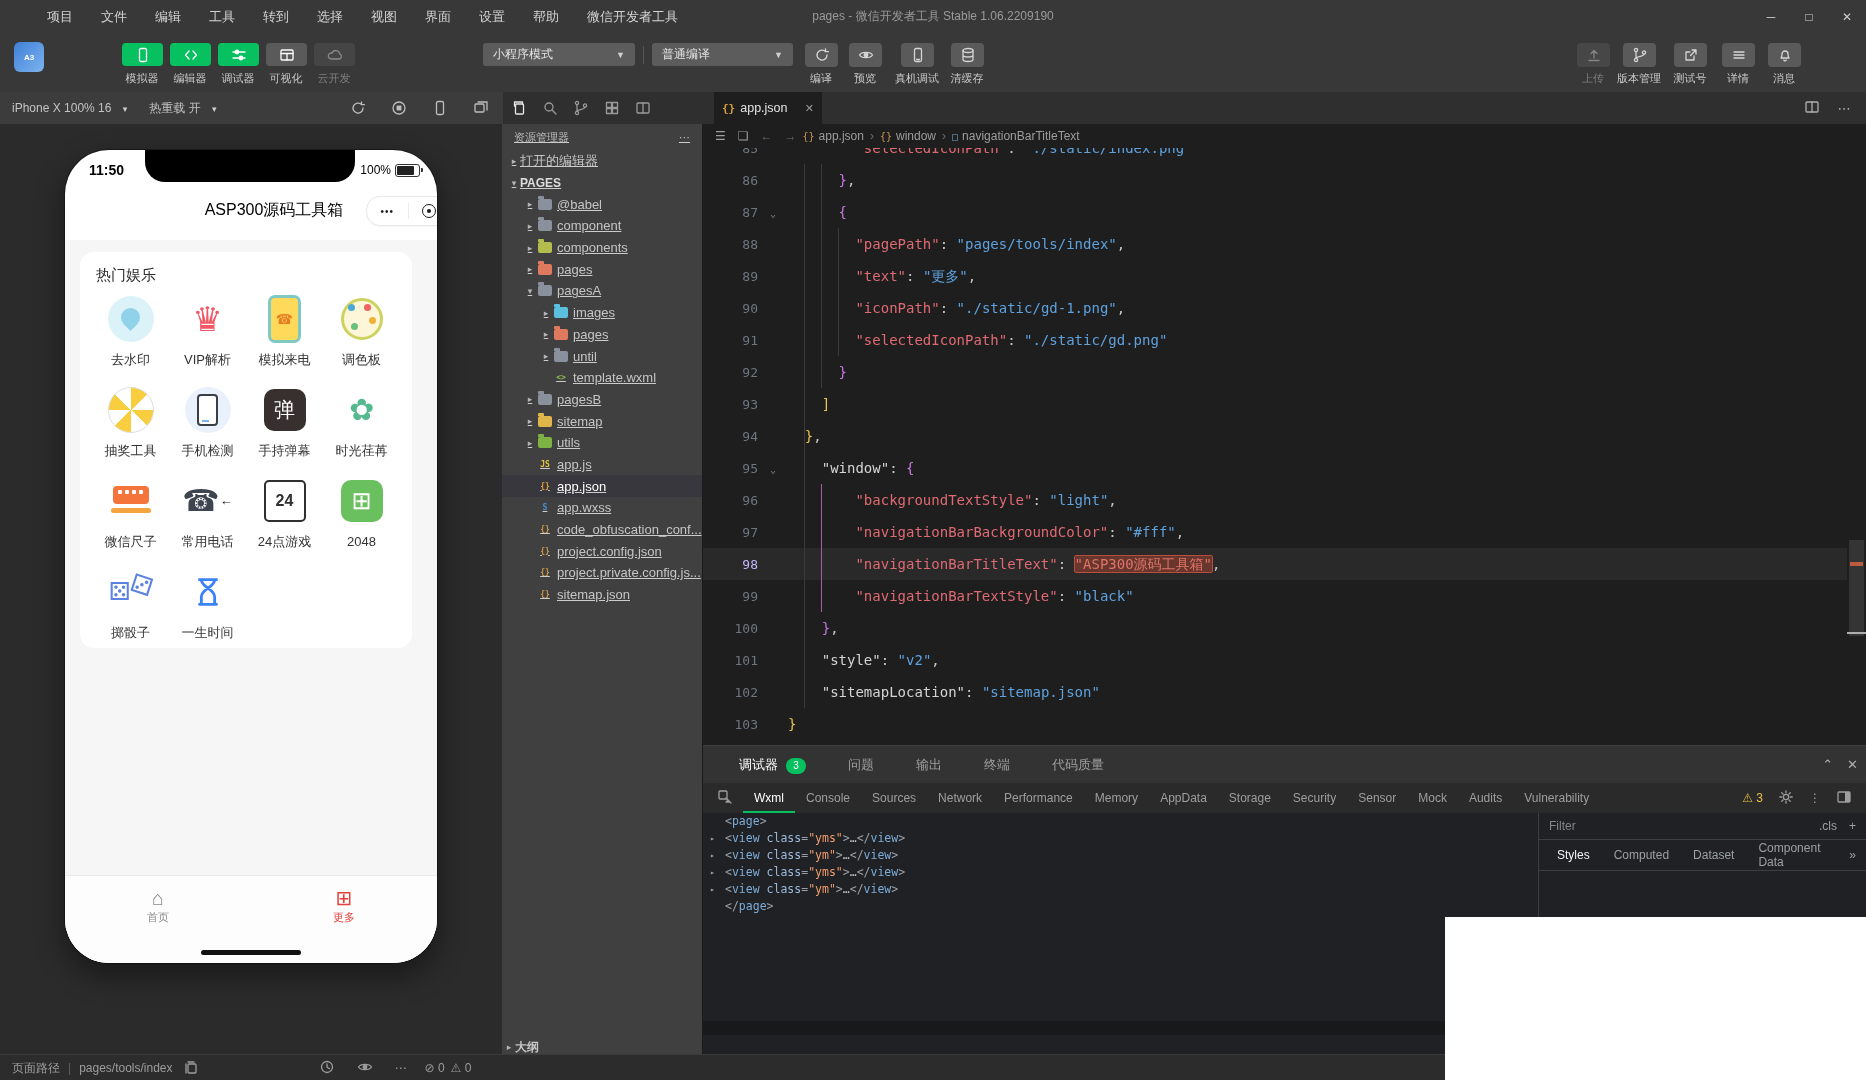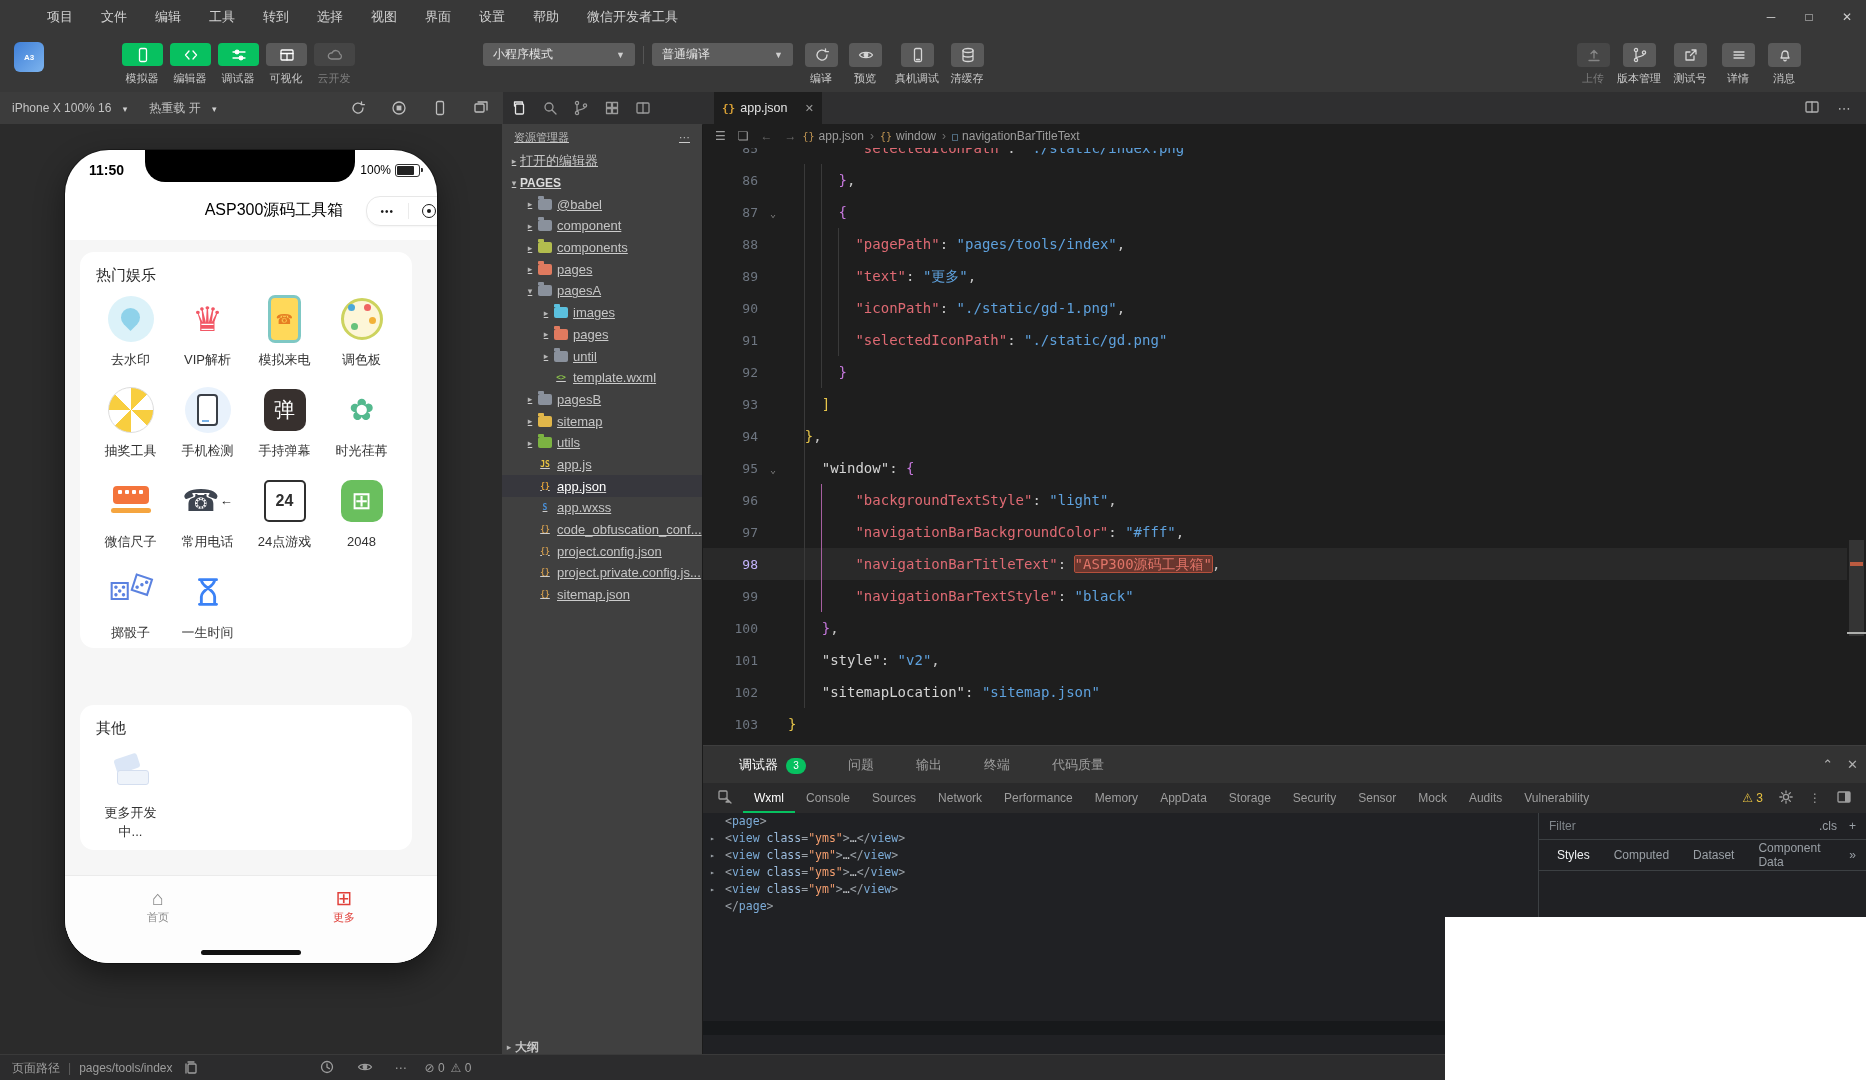--- a/index.html
+++ b/index.html
@@ -177,20 +177,21 @@
       <span class="menu-item">编辑</span>
       <span class="menu-item">工具</span>
       <span class="menu-item">转到</span>
       <span class="menu-item">选择</span>
       <span class="menu-item">视图</span>
       <span class="menu-item">界面</span>
       <span class="menu-item">设置</span>
       <span class="menu-item">帮助</span>
       <span class="menu-item">微信开发者工具</span>
     </div>
+  <div id="win-title">pages - 微信开发者工具 Stable 1.06.2209190</div>
   <div id="win-controls">
       <span class="win-btn">─</span>
       <span class="win-btn">□</span>
       <span class="win-btn">✕</span>
     </div>
 </div>
 
 <div class="abs" id="toolbar">
   <div class="abs" id="project-avatar">A3</div>
   <div id="tb-left">
@@ -499,35 +500,20 @@
             </div>
             <div class="p-item">
               <div class="gicon">
                 <span class="gi-hour">
                   <svg width="38" height="38" viewBox="0 0 40 40" style="stroke:#3b82f6;stroke-width:3;">
                     <path d="M11 7h18M11 33h18M13 7c0 8 14 10 14 18v8M27 7c0 8-14 10-14 18v8"></path>
                   </svg>
                 </span>
               </div>
               <div class="p-item-label" style="white-space: pre-line;">一生时间</div>
-            </div>
-          </div>
-      </div>
-      <div class="p-card" id="card-other" style="top:465px;height:145px;">
-        <div class="p-card-title">其他</div>
-        <div class="p-grid">
-            <div class="p-item">
-              <div class="gicon">
-                <div class="gi-dev" style="width:48px;height:40px;">
-                  <div class="b1"></div>
-                  <div class="b2"></div>
-                </div>
-              </div>
-              <div class="p-item-label" style="white-space: pre-line;">更多开发
-中...</div>
             </div>
           </div>
       </div>
     </div>
     <div id="p-tabbar">
         <div class="p-tab">
           <span class="ti">⌂</span>
           <span class="tl">首页</span>
         </div>
         <div class="p-tab active">

